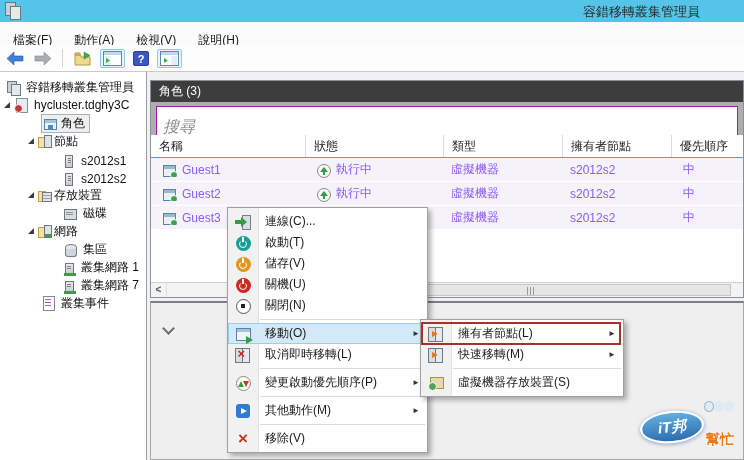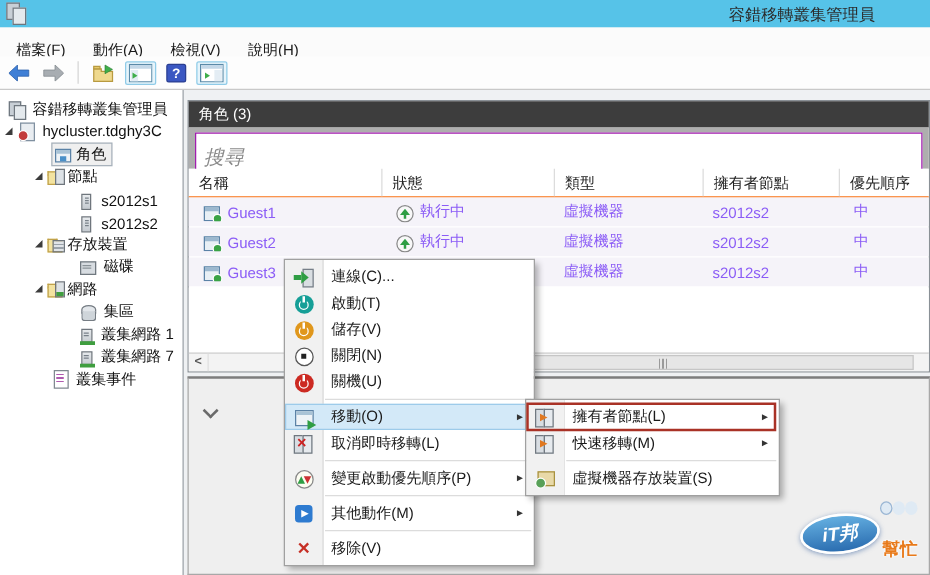--- a/index.html
+++ b/index.html
@@ -340,29 +340,29 @@
       <span class="cm-lbl">啟動(T)</span>
     </div>
     <div class="cm-item">
       <span class="cm-ic">
           <span class="mi mi-power mi-save"></span>
         </span>
       <span class="cm-lbl">儲存(V)</span>
     </div>
     <div class="cm-item">
       <span class="cm-ic">
+          <span class="mi mi-power mi-shut"></span>
+        </span>
+      <span class="cm-lbl">關機(U)</span>
+    </div>
+    <div class="cm-item">
+      <span class="cm-ic">
           <span class="mi mi-stop"></span>
         </span>
       <span class="cm-lbl">關閉(N)</span>
-    </div>
-    <div class="cm-item">
-      <span class="cm-ic">
-          <span class="mi mi-power mi-shut"></span>
-        </span>
-      <span class="cm-lbl">關機(U)</span>
     </div>
     <div class="cm-sep"></div>
     <div class="cm-item hl">
       <span class="cm-ic">
           <span class="mi mi-move">
             <i></i>
           </span>
         </span>
       <span class="cm-lbl">移動(O)</span>
       <span class="cm-arrow"></span>

